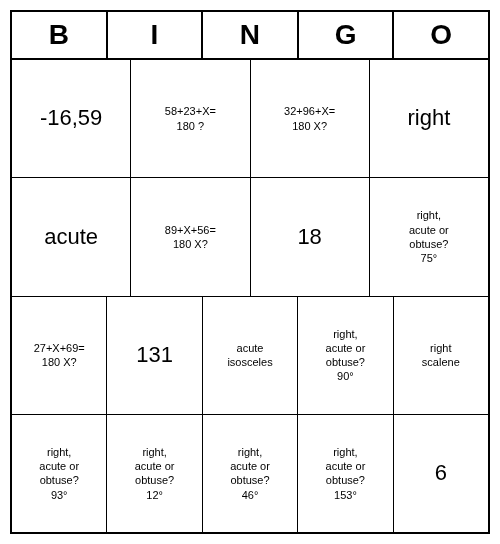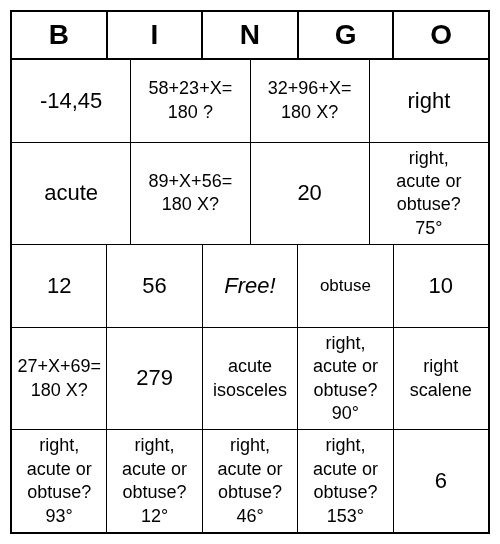--- a/index.html
+++ b/index.html
@@ -63,21 +63,21 @@
     }
 
     .bingo-cell {
       flex: 1;
       display: flex;
       align-items: center;
       justify-content: center;
       text-align: center;
       border-right: 1px solid #000;
       padding: 4px;
-      font-size: 18px;
+      font-size: 11px;
       line-height: 1.3;
     }
 
     .bingo-cell:last-child {
       border-right: none;
     }
 
     .bingo-cell.large {
       font-size: 22px;
     }
@@ -97,41 +97,34 @@
 <div class="bingo-card">
   <div class="bingo-header">
   <div class="header-cell">B</div>
       <div class="header-cell">I</div>
       <div class="header-cell">N</div>
       <div class="header-cell">G</div>
       <div class="header-cell">O</div>
     </div>
   <div class="bingo-grid">
   <div class="bingo-row">
-        <div class="bingo-cell large">-14,45</div>
+        <div class="bingo-cell large">-16,59</div>
         <div class="bingo-cell">58+23+X=<br>180 ?</div>
         <div class="bingo-cell">32+96+X=<br>180 X?</div>
         <div class="bingo-cell large">right</div>
       </div>
       <div class="bingo-row">
         <div class="bingo-cell large">acute</div>
         <div class="bingo-cell">89+X+56=<br>180 X?</div>
-        <div class="bingo-cell large">20</div>
+        <div class="bingo-cell large">18</div>
         <div class="bingo-cell">right,<br>acute or<br>obtuse?<br>75°</div>
       </div>
       <div class="bingo-row">
-        <div class="bingo-cell large">12</div>
-        <div class="bingo-cell large">56</div>
-        <div class="bingo-cell free">Free!</div>
-        <div class="bingo-cell medium">obtuse</div>
-        <div class="bingo-cell large">10</div>
-      </div>
-      <div class="bingo-row">
         <div class="bingo-cell">27+X+69=<br>180 X?</div>
-        <div class="bingo-cell large">279</div>
+        <div class="bingo-cell large">131</div>
         <div class="bingo-cell">acute<br>isosceles</div>
         <div class="bingo-cell">right,<br>acute or<br>obtuse?<br>90°</div>
         <div class="bingo-cell">right<br>scalene</div>
       </div>
       <div class="bingo-row">
         <div class="bingo-cell">right,<br>acute or<br>obtuse?<br>93°</div>
         <div class="bingo-cell">right,<br>acute or<br>obtuse?<br>12°</div>
         <div class="bingo-cell">right,<br>acute or<br>obtuse?<br>46°</div>
         <div class="bingo-cell">right,<br>acute or<br>obtuse?<br>153°</div>
         <div class="bingo-cell large">6</div>

